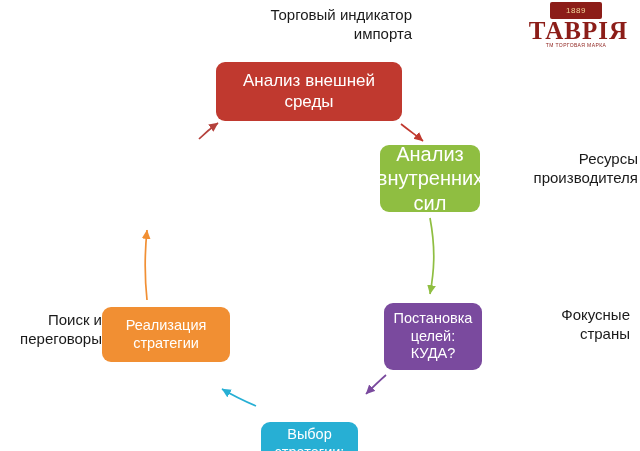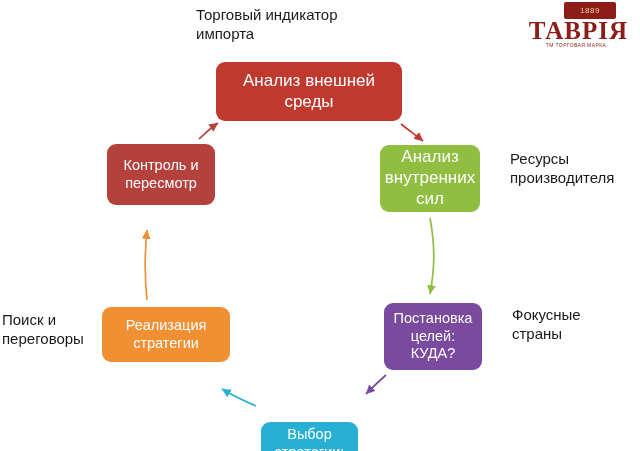--- a/index.html
+++ b/index.html
@@ -34,28 +34,28 @@
     color: #ffffff;
     border-radius: 9px;
     box-sizing: border-box;
     line-height: 1.22;
     white-space: pre-line;
     padding: 4px 6px;
   }
   .label {
     position: absolute;
     color: #1a1a1a;
-    text-align: left;
+    text-align: right;
     line-height: 1.25;
     white-space: pre-line;
   }
 
   
   #node-external   { left: 216px; top:  62px; width: 186px; height: 59px;  background:#c0392f; font-size: 17px; }
-  #node-internal   { left: 380px; top: 145px; width: 100px; height: 67px;  background:#8fbe41; font-size: 17px; }
+  #node-internal   { left: 380px; top: 145px; width: 100px; height: 67px;  background:#8fbe41; font-size: 20px; }
   #node-goals      { left: 384px; top: 303px; width:  98px; height: 67px;  background:#7a4a9e; font-size: 14.5px; }
   #node-strategy   { left: 261px; top: 378px; width:  97px; height: 62px;  background:#27afd4; font-size: 14.5px; margin-top: 44px; }
   #node-implement  { left: 102px; top: 307px; width: 128px; height: 55px;  background:#f18f33; font-size: 14.5px; }
   #node-control    { left: 107px; top: 144px; width: 108px; height: 61px;  background:#b5413c; font-size: 14.5px; }
 
   
   #label-title       { left: 196px; top:   6px; width: 216px; font-size: 15px; }
   #label-resources   { left: 510px; top: 150px; width: 128px; font-size: 15px; }
   #label-focus       { left: 512px; top: 306px; width: 118px; font-size: 15px; }
   #label-search      { left:   2px; top: 311px; width: 100px; font-size: 15px; }
@@ -75,21 +75,20 @@
     width: 52px;
     height: 17px;
     border-radius: 2px;
     background: #8c1d18;
     color: #f3d79a;
     font-size: 8px;
     letter-spacing: .5px;
     display: flex;
     align-items: center;
     justify-content: center;
-    margin-left: 14px;
   }
   #logo .logo-word {
     position: absolute;
     left: 0;
     top: 15px;
     width: 104px;
     text-align: right;
     color: #8c1d18;
     font-family: "Liberation Serif", serif;
     font-weight: bold;
@@ -153,22 +152,20 @@
 внутренних
 сил</div>
   <div class="node" id="node-goals">Постановка
 целей:
 КУДА?</div>
   <div class="node" id="node-strategy">Выбор
 стратегии:
 КАК?</div>
   <div class="node" id="node-implement">Реализация
 стратегии</div>
-  <div class="node" id="node-control">Контроль и
-пересмотр</div>
 
   <div class="label" id="label-title">Торговый индикатор
 импорта</div>
   <div class="label" id="label-resources">Ресурсы
 производителя</div>
   <div class="label" id="label-focus">Фокусные
 страны</div>
   <div class="label" id="label-search">Поиск и
 переговоры</div>
 

